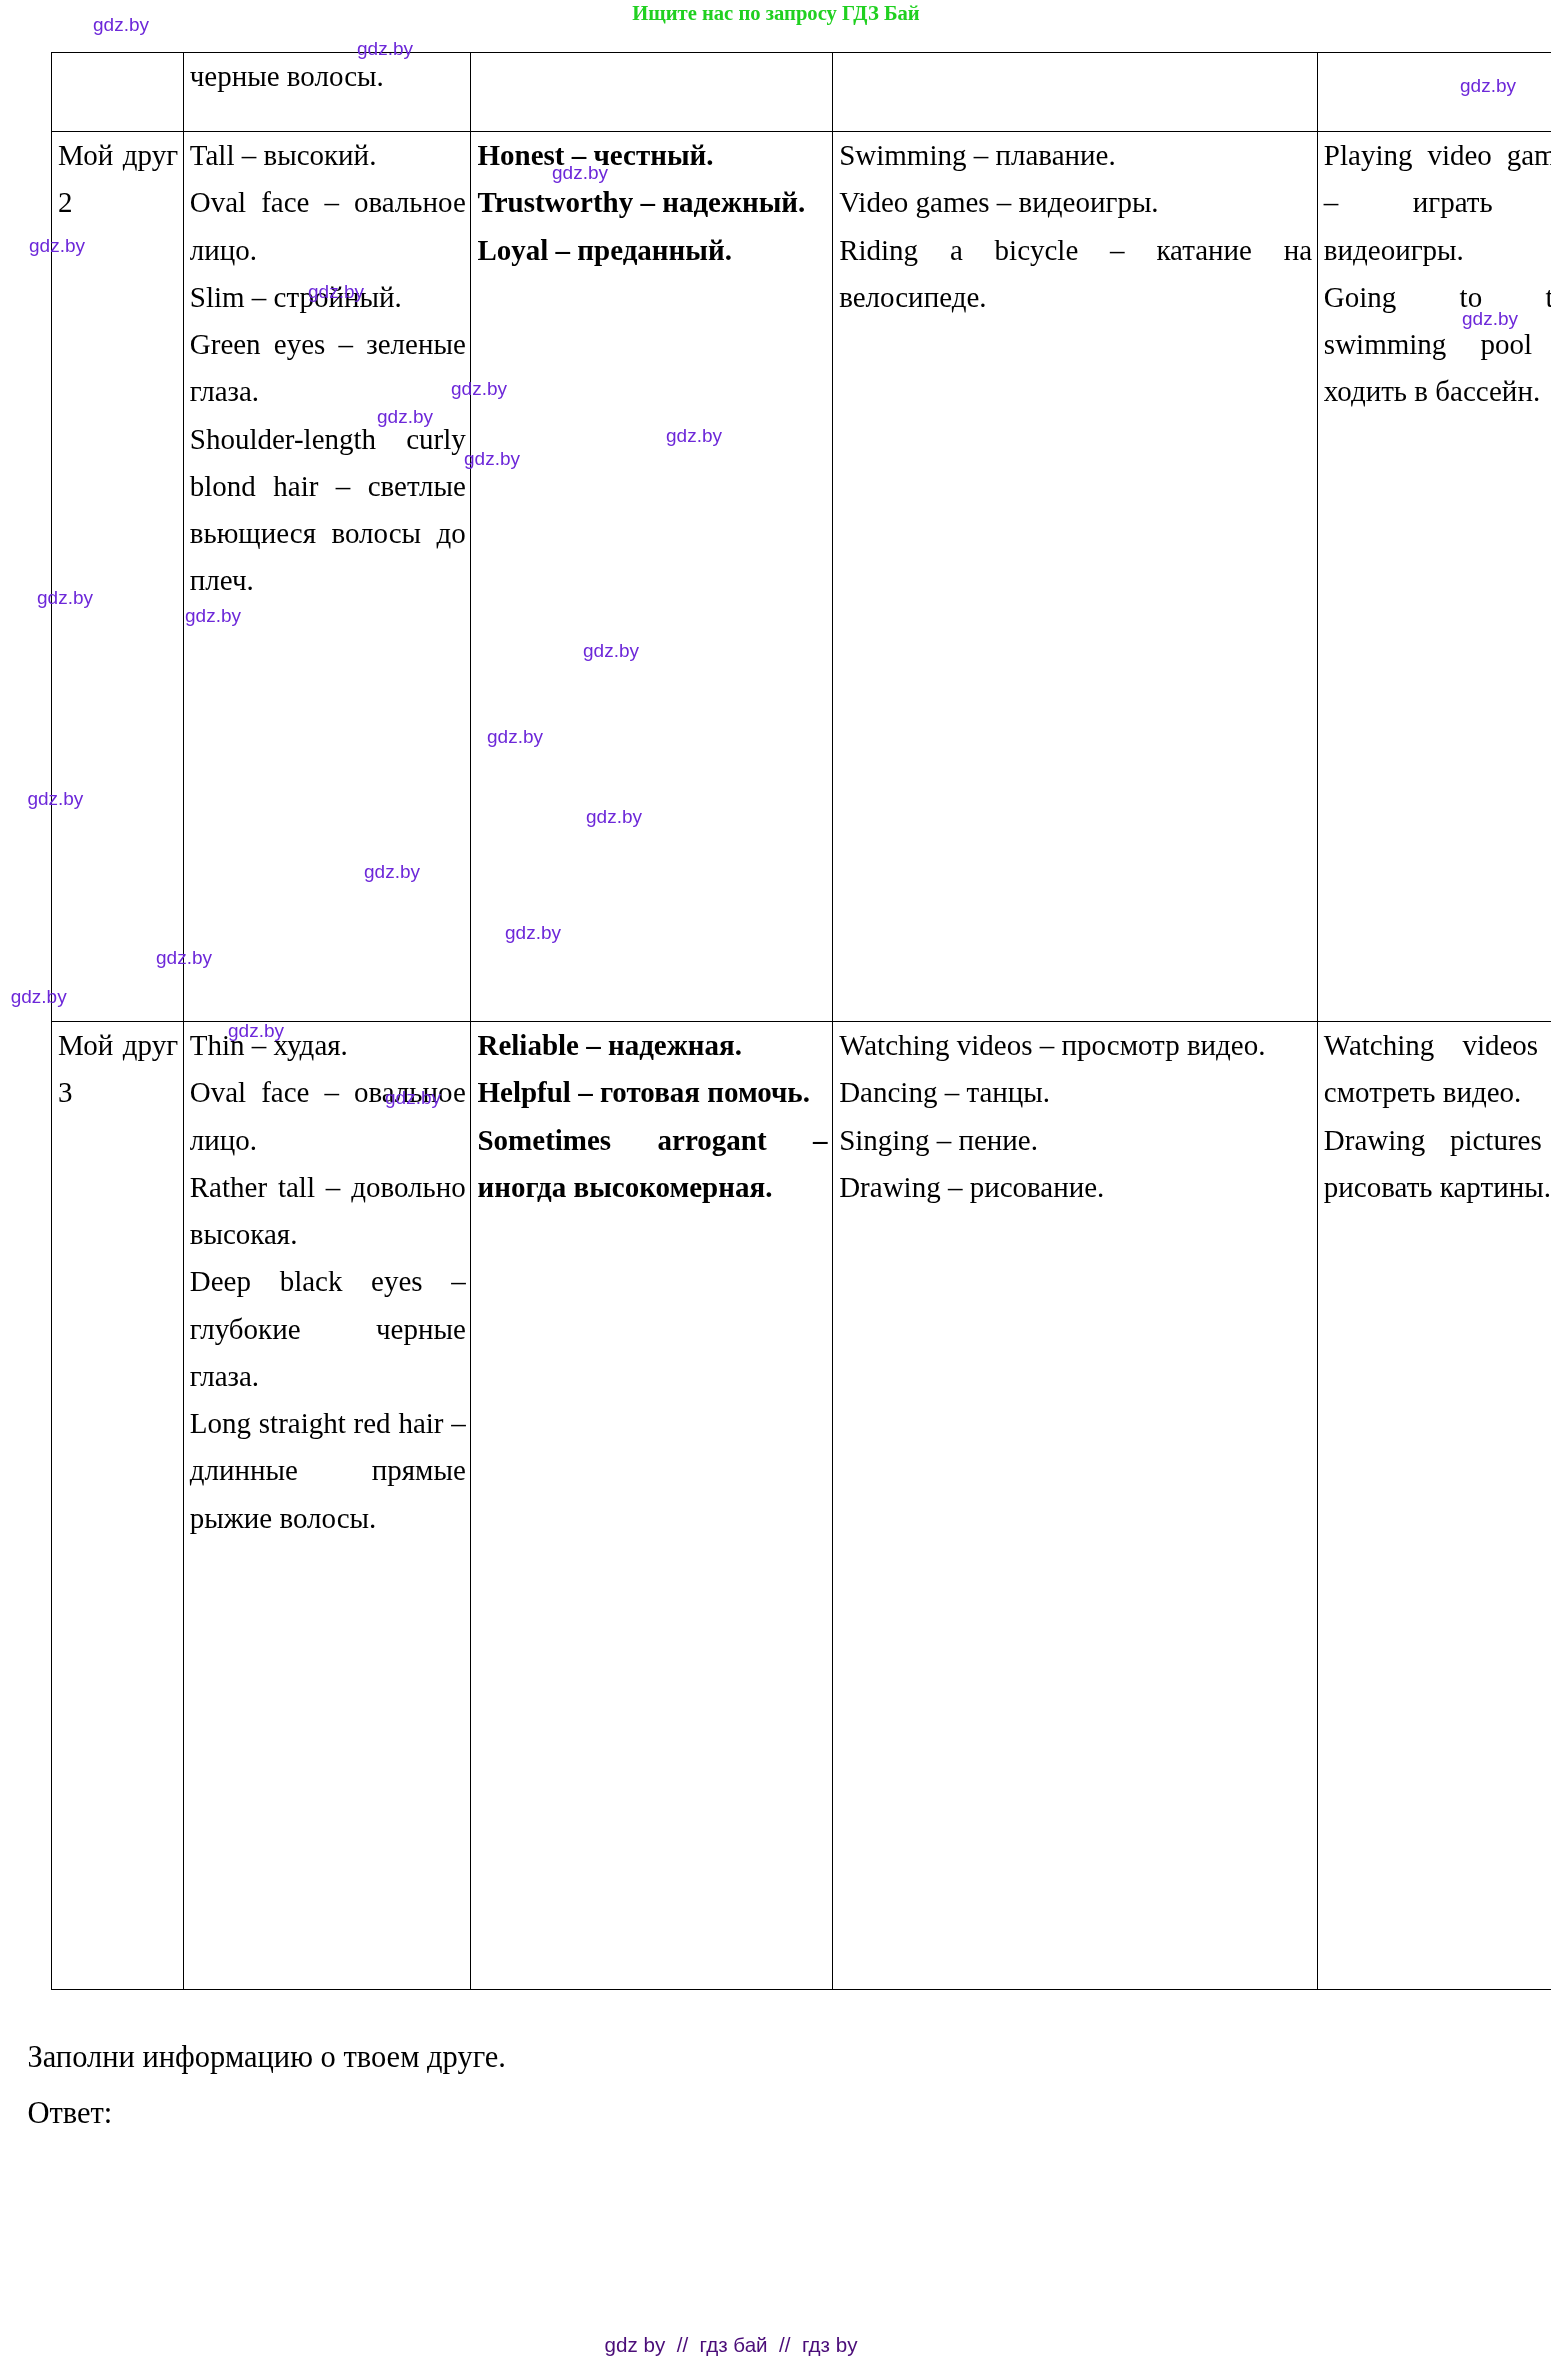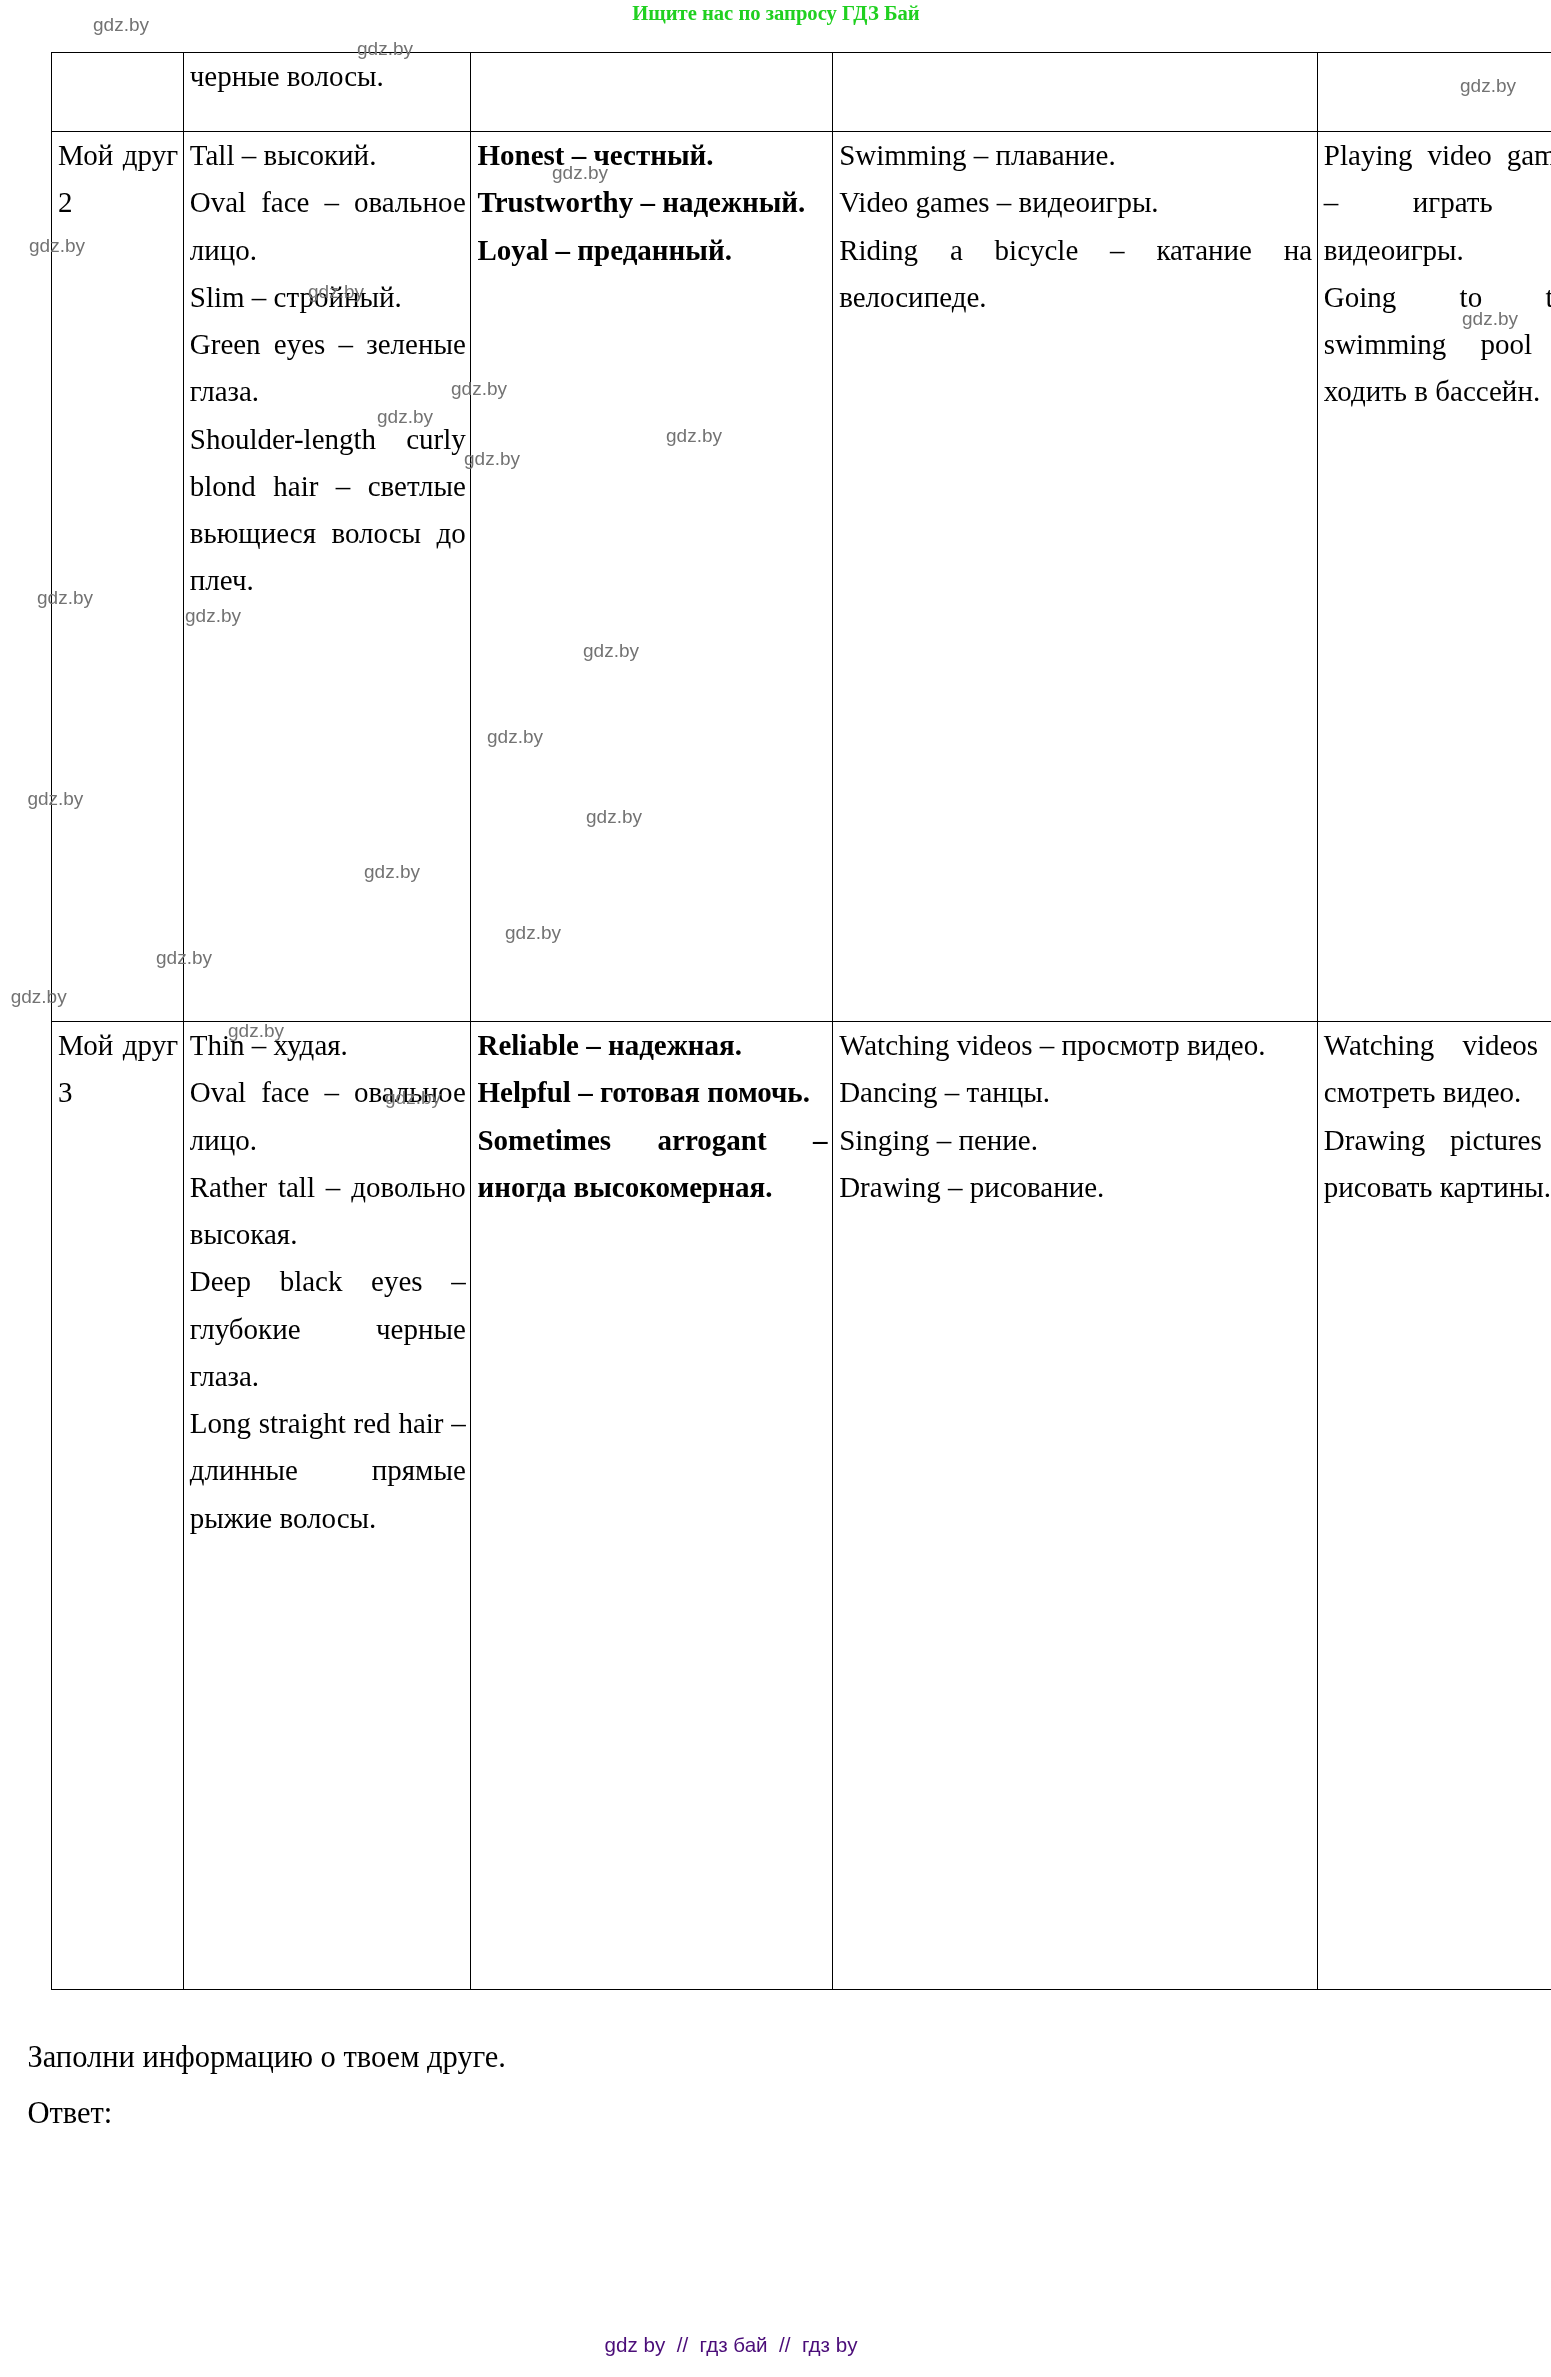--- a/index.html
+++ b/index.html
@@ -28,21 +28,21 @@
     font-size: 20.6px;
     letter-spacing: 0px;
     white-space: nowrap;
   }
 
   
   .wm {
     position: absolute;
     font-family: "Liberation Sans", "DejaVu Sans", sans-serif;
     font-size: 19px;
-    color: #737373;
+    color: #6d28d9;
     white-space: nowrap;
     pointer-events: none;
     z-index: 5;
   }
 
   
   table.friends-table {
     position: absolute;
     left: 51px;
     top: 52px;

